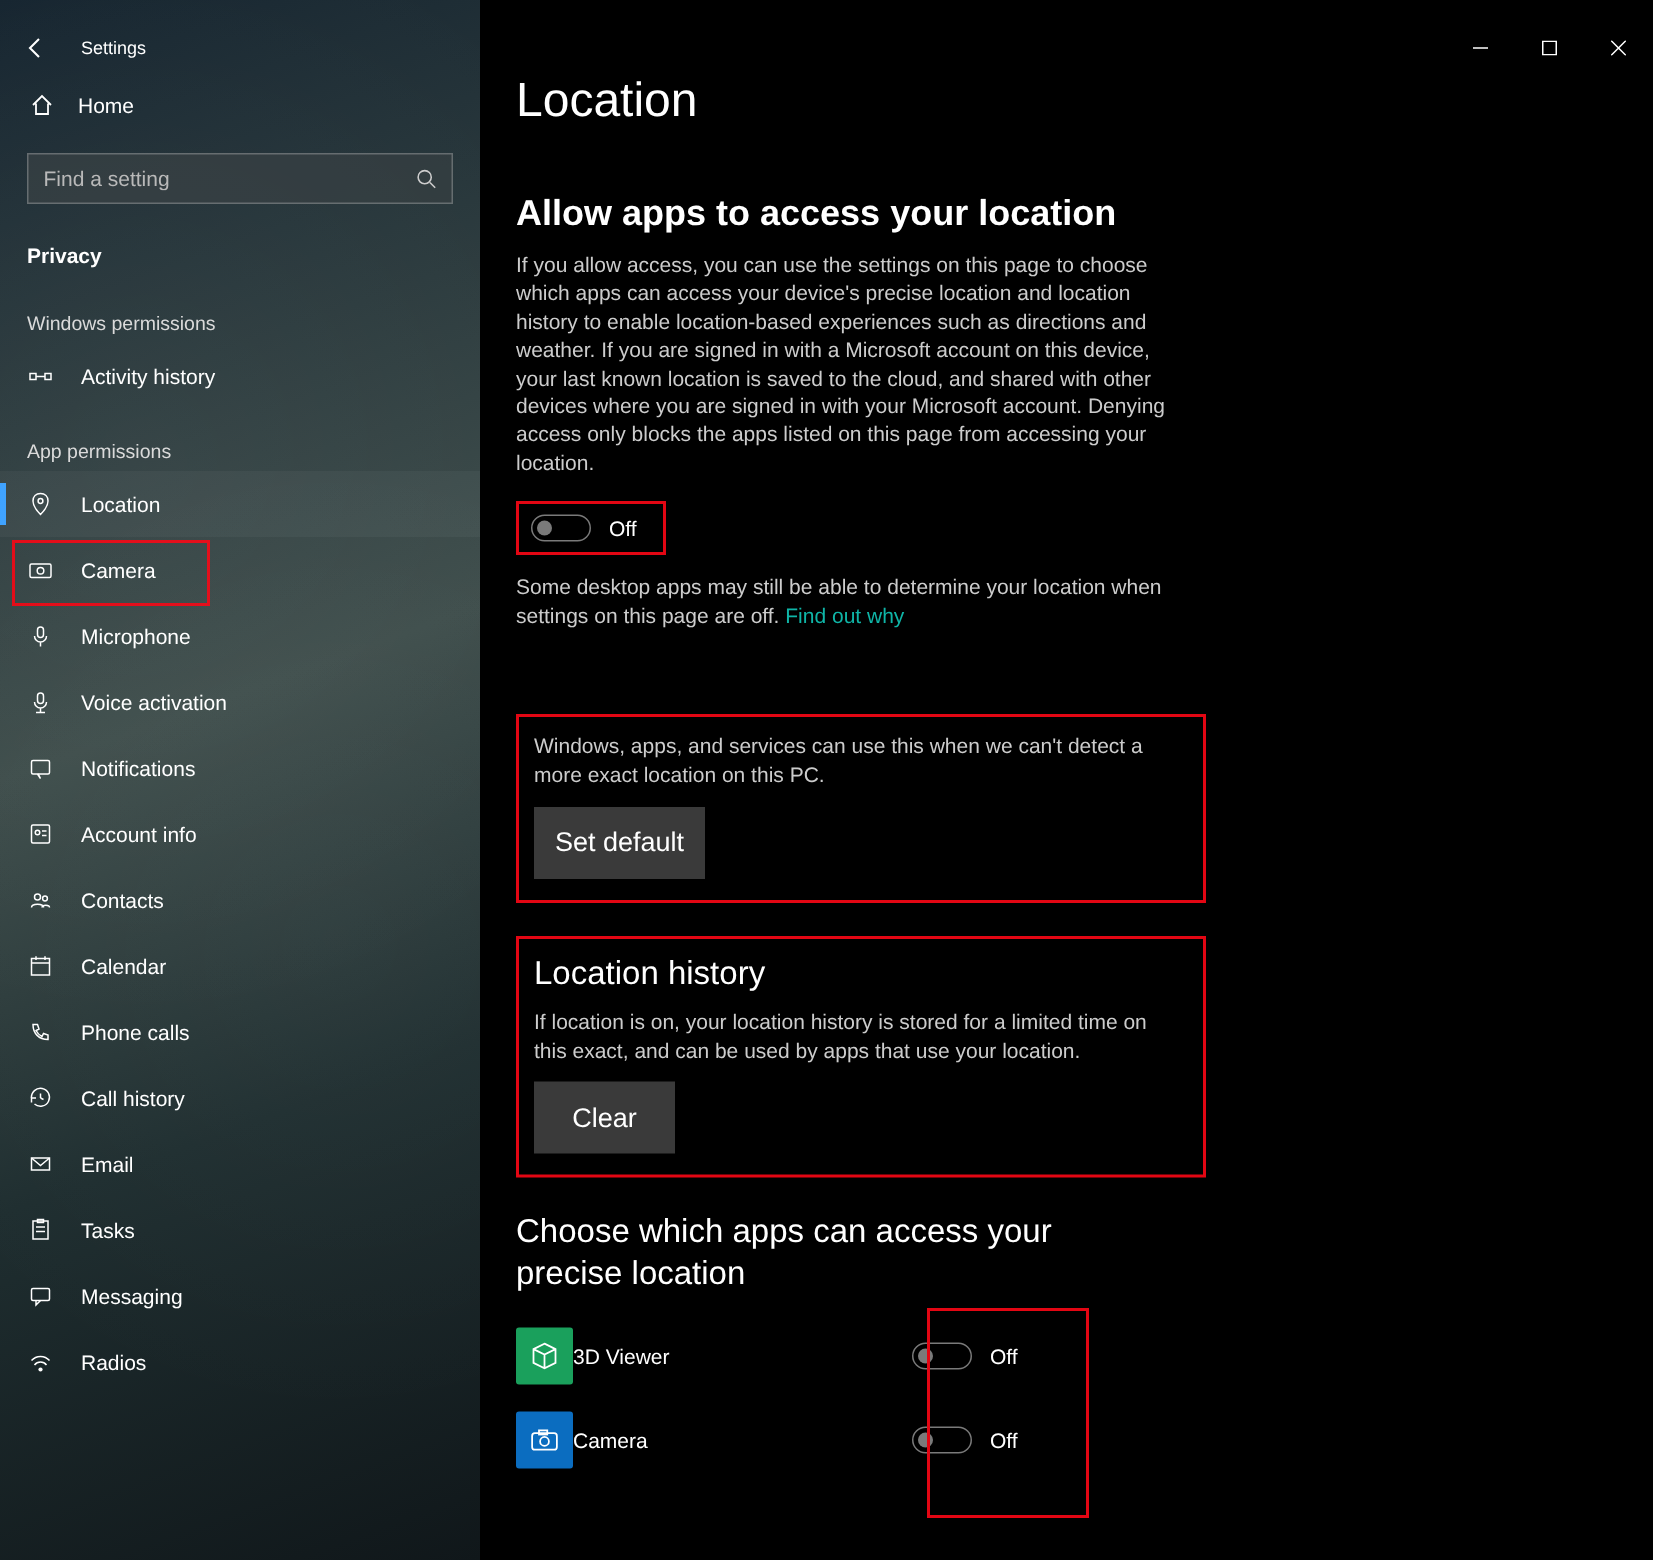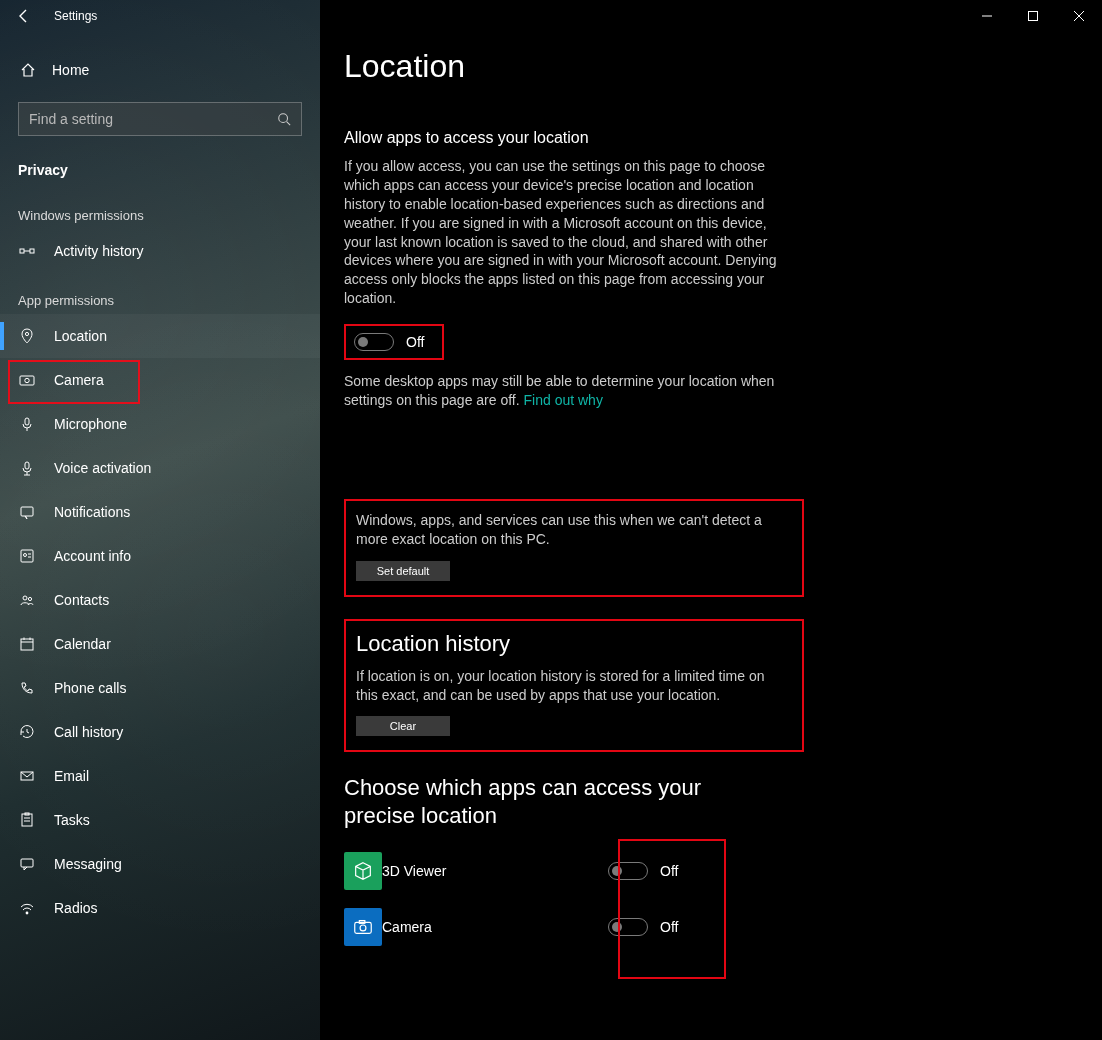--- a/index.html
+++ b/index.html
@@ -8,21 +8,21 @@
     font-family: "Segoe UI", -apple-system, Arial, sans-serif;
     background: #000;
     color: #fff;
     width: 1102px;
     height: 1040px;
     overflow: hidden;
     position: relative;
   }
   .titlebar {
     position: absolute;
-    top: 0; left: 0; right: 0;
+    top: 16px; left: 0; right: 0;
     height: 32px;
     display: flex;
     align-items: center;
     z-index: 5;
     text-align: center;
   }
   .titlebar .back {
     width: 48px; height: 32px;
     display: flex; align-items: center; justify-content: center;
     color: #fff;
@@ -123,21 +123,21 @@
     background: #000;
     padding: 48px 24px 24px 24px;
     overflow: hidden;
     font-size: 14px;
   }
   .h1 {
     font-size: 32px; font-weight: 400;
     margin-bottom: 12px;
   }
   .h2 {
-    font-size: 16px; font-weight: 400;
+    font-size: 24px; font-weight: 700;
     margin-bottom: 10px;
     margin-top: 44px;
   }
   .para {
     color: #ccc; line-height: 1.35;
     max-width: 440px;
     margin-bottom: 16px;
   }
   .toggle-row {
     display: inline-flex; align-items: center;
@@ -155,39 +155,39 @@
   }
   .toggle .knob {
     position: absolute; left: 3px; top: 3px;
     width: 10px; height: 10px;
     border-radius: 50%;
     background: #7a7a7a;
   }
   .toggle-label { color: #fff; }
   .note {
     color: #ccc; max-width: 440px; line-height: 1.35;
-    margin-bottom: 49px;
+    margin-bottom: 16px;
   }
   .link { color: #0fb5a7; text-decoration: none; }
   .section-box {
     padding: 10px 12px 14px 10px;
     margin-bottom: 22px;
     max-width: 460px;
   }
   .section-box .h3 {
     font-size: 22px; font-weight: 400; margin-bottom: 10px;
   }
   .section-box .desc {
     color: #ccc; line-height: 1.35; margin-bottom: 12px;
   }
   .btn-gray {
     display: inline-flex; align-items: center; justify-content: center;
-    min-width: 94px; height: 20px; padding: 0 14px;
+    min-width: 94px; height: 48px; padding: 0 14px;
     background: #3a3a3a; color: #fff; border: none;
-    font-size: 11px;
+    font-size: 18px;
   }
   .subh {
     font-size: 14px; color: #fff; margin: 8px 0 10px 0;
   }
 
   .apps-title {
     font-size: 22px; font-weight: 400;
     margin: 12px 0 14px 0;
     max-width: 420px;
     line-height: 1.25;

